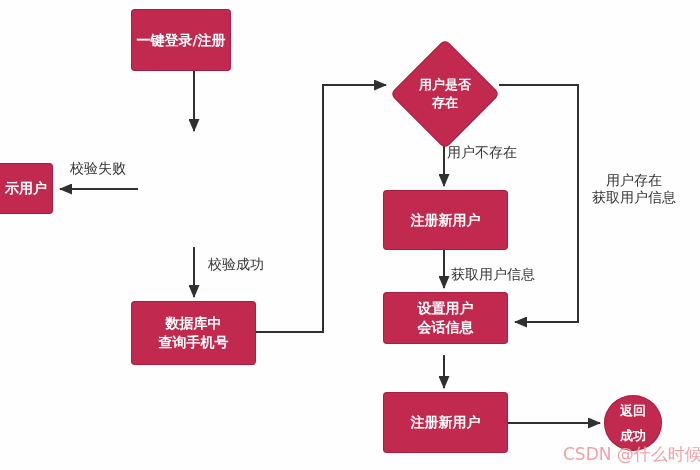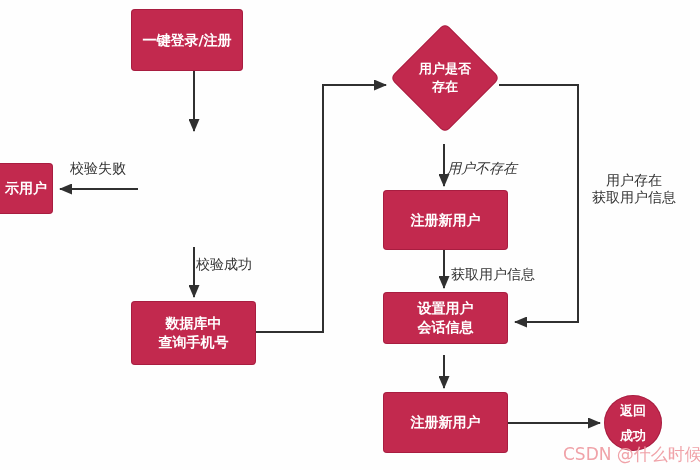--- a/index.html
+++ b/index.html
@@ -8,47 +8,47 @@
     background:#fefefe;
     font-family:"DejaVu Sans","Liberation Sans",sans-serif;
   }
   #edges{position:absolute;inset:0;width:700px;height:470px;}
   .node{
     position:absolute;display:flex;align-items:center;justify-content:center;
     background:#c2294e;color:#ffffff;font-weight:bold;font-size:14px;
     line-height:19px;text-align:center;white-space:pre-line;
     border-radius:4px;box-shadow:inset 0 0 0 1px rgba(120,10,40,.35);
   }
-  .node-login{left:131px;top:9px;width:112px;height:62px;}
+  .node-login{left:131px;top:9px;width:100px;height:62px;}
   .node-prompt{left:-59px;top:163px;width:112px;height:51px;justify-content:flex-end;padding-right:6px;box-sizing:border-box;}
   .node-query{left:131px;top:301px;width:125px;height:64px;text-align:center;}
   .node-register{left:383px;top:190px;width:125px;height:60px;}
   .node-session{left:383px;top:292px;width:125px;height:52px;}
   .node-clear{left:383px;top:392px;width:125px;height:61px;}
   .node-success{left:604px;top:395px;width:58px;height:56px;border-radius:50%;font-size:13px;line-height:25px;}
   .diamond-wrap{position:absolute;width:110px;height:110px;}
   .dw-validate{left:139px;top:136px;}
-  .dw-exists{left:390px;top:23px;text-decoration:underline;}
+  .dw-exists{left:390px;top:39px;text-decoration:underline;}
   .diamond-shape{
     position:absolute;left:16px;top:16px;width:78px;height:78px;
     background:#c2294e;transform:rotate(45deg);border-radius:6px;
     box-shadow:inset 0 0 0 1px rgba(120,10,40,.35);
   }
   .diamond-text{
     position:absolute;inset:0;display:flex;align-items:center;justify-content:center;
     color:#ffffff;font-weight:bold;font-size:13px;line-height:18px;
     text-align:center;white-space:pre-line;
   }
   .edge-label{
     position:absolute;color:#333333;font-size:14px;line-height:17px;
     white-space:pre-line;
   }
   .lbl-fail{left:70px;top:160px;}
-  .lbl-ok{left:196px;top:256px;}
-  .lbl-notexist{left:447px;top:160px;font-style:italic;}
+  .lbl-ok{left:196px;top:256px;padding-left:12px;}
+  .lbl-notexist{left:447px;top:144px;}
   .lbl-getinfo{left:451px;top:266px;}
   .lbl-exist{left:589px;top:172px;width:90px;text-align:center;}
   .watermark{
     position:absolute;left:563px;top:443px;color:#f0a2a8;font-size:17px;
     white-space:nowrap;
   }
 </style>
 </head>
 <body>
 

